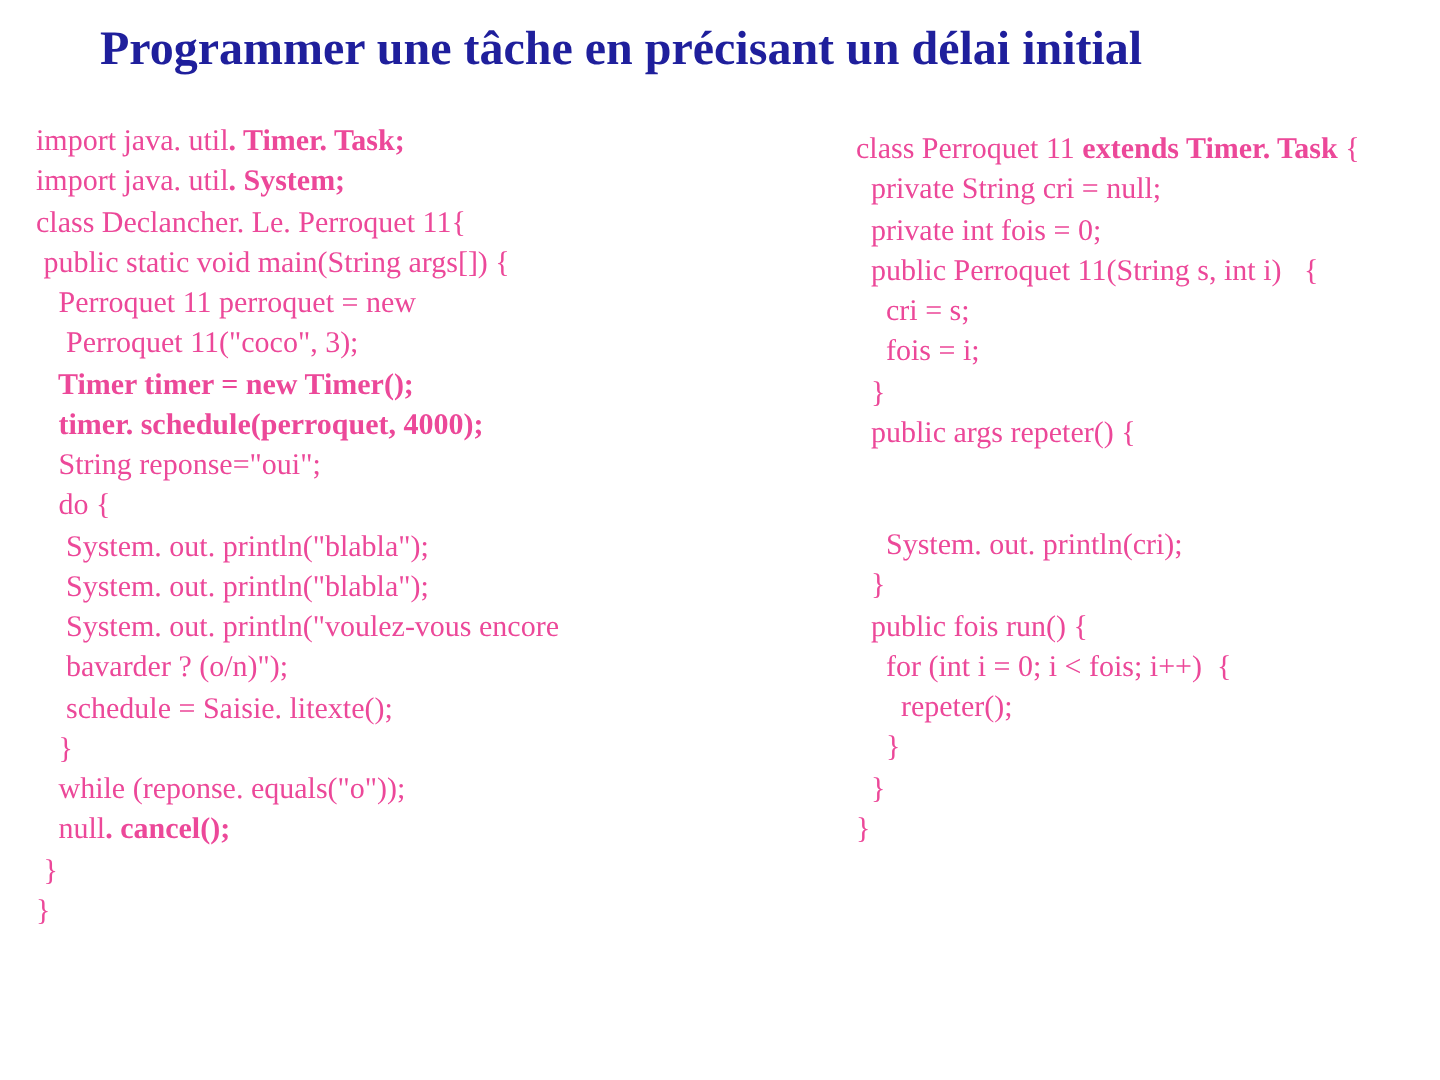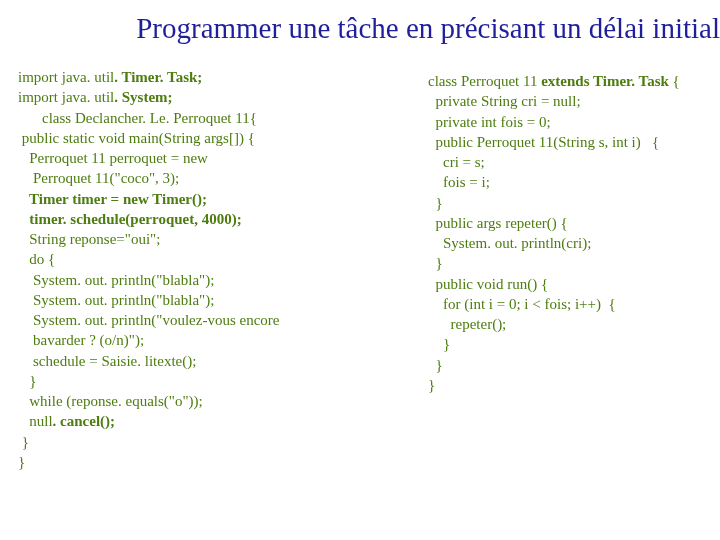--- a/index.html
+++ b/index.html
@@ -12,35 +12,35 @@
     overflow: hidden;
   }
   .slide {
     width: 720px;
     height: 540px;
     position: relative;
     box-sizing: border-box;
   }
   .title {
     color: #1f1f9c;
-    font-size: 29px;
-    font-weight: normal;
-    text-align: right;
+    font-size: 24px;
+    font-weight: bold;
+    text-align: left;
     padding: 12px 0 0 50px;
     margin: 0;
   }
   .content {
     display: flex;
     flex-direction: row;
     padding: 22px 0 0 18px;
   }
   .col {
     font-size: 15px;
     line-height: 1.35;
-    color: #4d7c0f;
+    color: #ec4899;
   }
   .col.left {
     width: 410px;
   }
   .col.right {
     width: 278px;
     padding-top: 4px;
   }
   .b { font-weight: bold; }
 </style>
@@ -48,21 +48,21 @@
 <body>
 
 <div class="slide">
   <h1 class="title" style="white-space: pre;">Programmer une tâche en précisant un délai initial</h1>
 
   <div class="content">
 
     <div class="col left">
       <div><span style="white-space: pre;">import java. util</span><span class="b" style="white-space: pre;">. Timer. Task;</span></div>
       <div><span style="white-space: pre;">import java. util</span><span class="b" style="white-space: pre;">. System;</span></div>
-      <div style="white-space: pre; margin-left: 24px;">class Declancher. Le. Perroquet 11{</div>
+      <div style="white-space: pre;">class Declancher. Le. Perroquet 11{</div>
       <div style="white-space: pre;"> public static void main(String args[]) {</div>
       <div style="white-space: pre;">   Perroquet 11 perroquet = new</div>
       <div style="white-space: pre;">    Perroquet 11("coco", 3);</div>
       <div class="b" style="white-space: pre;">   Timer timer = new Timer();</div>
       <div class="b" style="white-space: pre;">   timer. schedule(perroquet, 4000);</div>
       <div style="white-space: pre;">   String reponse="oui";</div>
       <div style="white-space: pre;">   do {</div>
       <div style="white-space: pre;">    System. out. println("blabla");</div>
       <div style="white-space: pre;">    System. out. println("blabla");</div>
       <div style="white-space: pre;">    System. out. println("voulez-vous encore</div>
@@ -77,23 +77,23 @@
 
     <div class="col right">
       <div><span style="white-space: pre;">class Perroquet 11 </span><span class="b" style="white-space: pre;">extends Timer. Task</span><span style="white-space: pre;"> {</span></div>
       <div style="white-space: pre;">  private String cri = null;</div>
       <div style="white-space: pre;">  private int fois = 0;</div>
       <div style="white-space: pre;">  public Perroquet 11(String s, int i)   {</div>
       <div style="white-space: pre;">    cri = s;</div>
       <div style="white-space: pre;">    fois = i;</div>
       <div style="white-space: pre;">  }</div>
       <div style="white-space: pre;">  public args repeter() {</div>
-      <div style="white-space: pre;">    System. out. println(cri);</div>
+      <div style="white-space: pre; margin-top: 36px;">    System. out. println(cri);</div>
       <div style="white-space: pre;">  }</div>
-      <div style="white-space: pre;">  public void run() {</div>
+      <div style="white-space: pre;">  public fois run() {</div>
       <div style="white-space: pre;">    for (int i = 0; i &lt; fois; i++)  {</div>
       <div style="white-space: pre;">      repeter();</div>
       <div style="white-space: pre;">    }</div>
       <div style="white-space: pre;">  }</div>
       <div style="white-space: pre;">}</div>
     </div>
 
   </div>
 </div>
 

